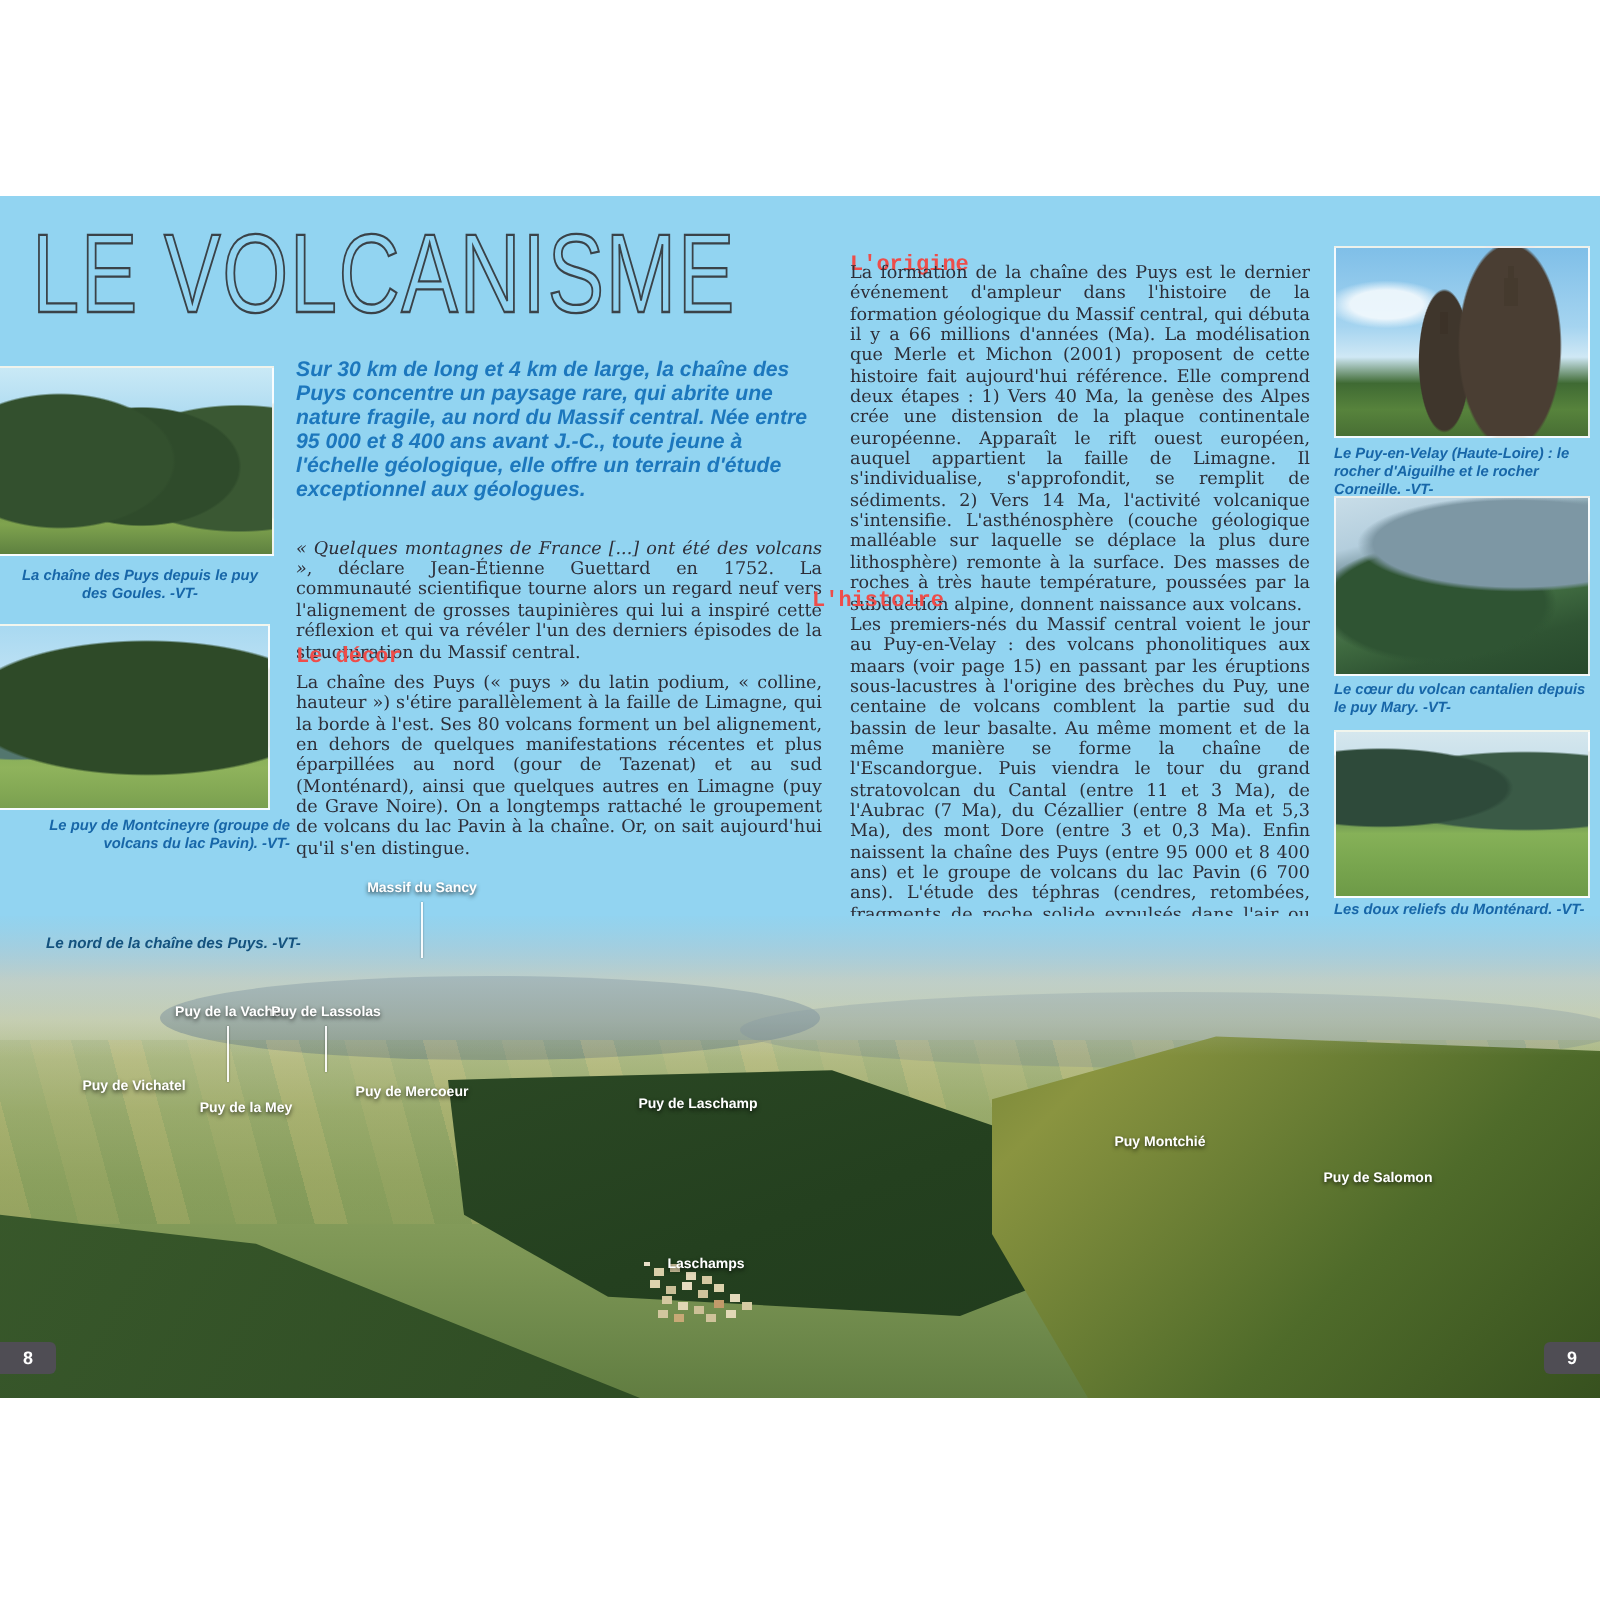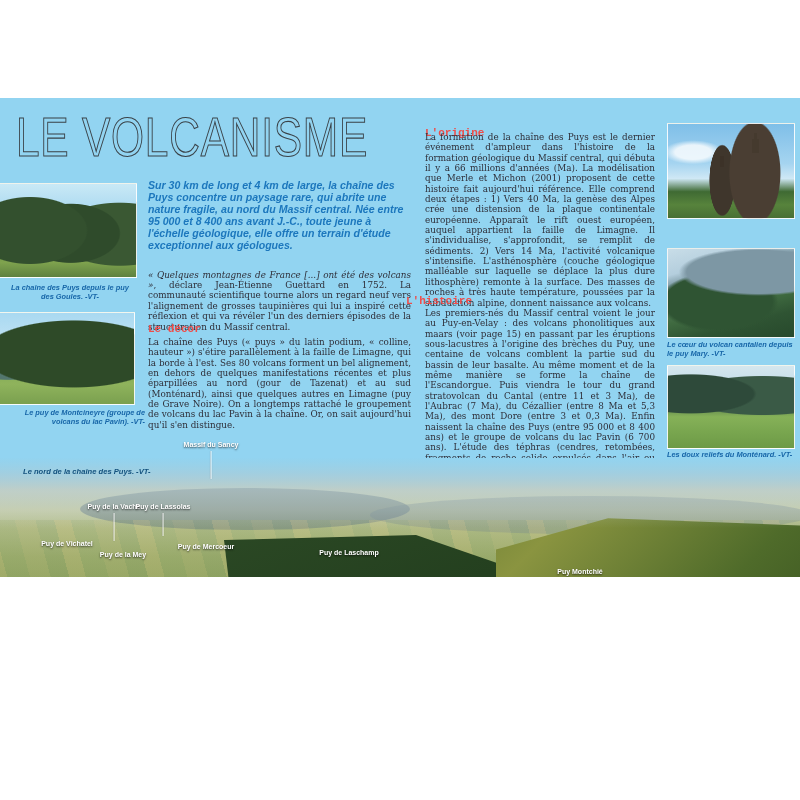--- a/index.html
+++ b/index.html
@@ -1,18 +1,18 @@
 <!DOCTYPE html>
 <html><head>
 <meta charset="utf-8">
 <style>
   html,body{margin:0;padding:0;}
   body{width:800px;height:800px;background:#ffffff;font-family:"Liberation Sans",sans-serif;}
   .page{position:relative;width:800px;height:800px;background:#ffffff;overflow:hidden;}
-  .spread{position:absolute;left:0;top:98px;width:800px;height:479px;background:#92d4f1;overflow:hidden;}
+  .spread{position:absolute;left:0;top:98px;width:800px;height:601px;background:#92d4f1;overflow:hidden;}
 
   
   .title-svg{position:absolute;left:14px;top:8px;}
   .title-svg text{fill:none;stroke:#3a4248;stroke-width:1.15px;font-family:"Liberation Sans",sans-serif;font-size:56px;letter-spacing:1px;}
 
   
   .intro{position:absolute;left:148px;top:82px;width:263px;color:#1c77bd;font-style:italic;font-weight:700;font-size:10.6px;line-height:11.9px;}
 
   
   .bodytext{position:absolute;font-family:"DejaVu Serif",serif;font-size:8.8px;line-height:10.35px;color:#2e2e38;text-align:justify;}
@@ -121,20 +121,21 @@
     <div class="photo photo-l1"></div>
     <div class="caption cap-right cap-l1">La chaîne des Puys depuis le puy des Goules. -VT-</div>
     <div class="photo photo-l2"></div>
     <div class="caption cap-right cap-l2">Le puy de Montcineyre (groupe de volcans du lac Pavin). -VT-</div>
 
     <div class="photo photo-r1">
       <div class="chapel"></div>
       <div class="chapel-spire"></div>
       <div class="statue"></div>
     </div>
+    <div class="caption cap-r1">Le Puy-en-Velay (Haute-Loire) : le rocher d'Aiguilhe et le rocher Corneille. -VT-</div>
     <div class="photo photo-r2"></div>
     <div class="caption cap-r2">Le cœur du volcan cantalien depuis le puy Mary. -VT-</div>
     <div class="photo photo-r3"></div>
     <div class="caption cap-r3">Les doux reliefs du Monténard. -VT-</div>
 
     <div class="panorama">
       <div class="ridge-far1"></div>
       <div class="ridge-far2"></div>
       <div class="patchwork"></div>
       <div class="forest-center"></div>

